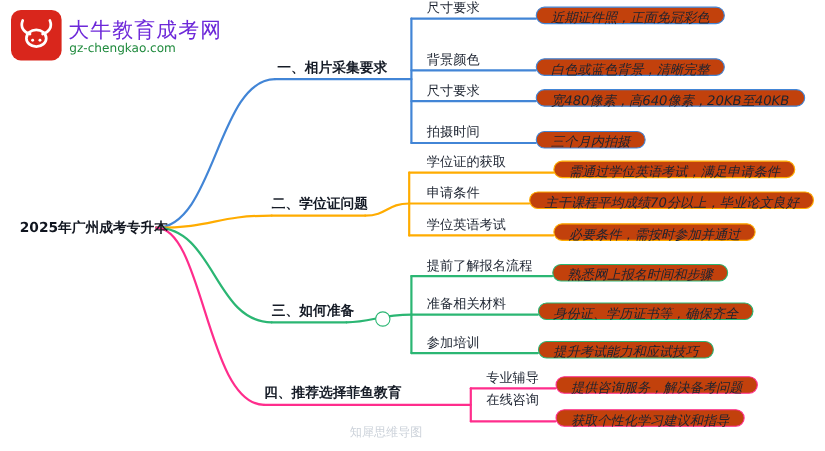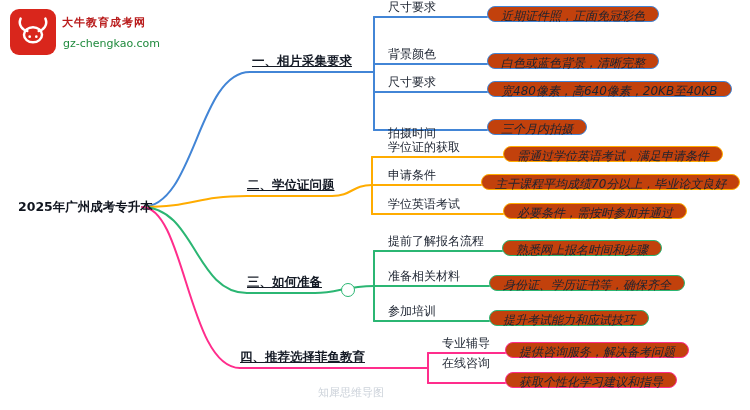--- a/index.html
+++ b/index.html
@@ -6,29 +6,29 @@
   html,body { width:750px; height:410px; }
   body {
     position:relative; background:#ffffff; overflow:hidden;
     font-family:"DejaVu Sans","Liberation Sans",sans-serif;
   }
   svg.wires { position:absolute; left:0; top:0; width:750px; height:410px; }
   svg.wires path { fill:none; stroke-width:2; stroke-linecap:round; stroke-linejoin:round; }
 
   .logo-icon { position:absolute; left:10px; top:9px; width:46px; height:46px;
     background:#d9261c; border-radius:9px; display:flex; align-items:center; justify-content:center; }
-  .logo-brand { position:absolute; left:62px; top:15px; font-size:11px; font-weight:bold;
-    color:#b91c1c; letter-spacing:1px; white-space:nowrap; }
+  .logo-brand { position:absolute; left:62px; top:15px; font-size:19px; font-weight:normal;
+    color:#6d28d9; letter-spacing:1px; white-space:nowrap; }
   .logo-domain { position:absolute; left:63px; top:37px; font-size:11px; color:#1f8a3d; white-space:nowrap; }
 
   .root-label { position:absolute; left:18px; top:199px; font-size:12.5px; font-weight:bold;
     color:#10151f; white-space:nowrap; }
 
   .branch-label { position:absolute; font-size:12.5px; font-weight:bold; color:#151b26;
-    height:17px; line-height:16px; white-space:nowrap;text-decoration:underline; }
+    height:17px; line-height:16px; white-space:nowrap; }
   .child-label { position:absolute; font-size:12px; color:#1c2330;
     height:16px; line-height:15px; white-space:nowrap; }
   .node-box { position:absolute; height:16px; line-height:19px; padding:0 13px;
     font-size:12px; color:#1c2330; background:#c2410c; border-radius:11px;
     border:1.6px solid #999; white-space:nowrap;font-style:italic; }
   .c-blue   { border-color:#4285d6; }
   .c-yellow { border-color:#ffac00; }
   .c-green  { border-color:#2bb673; }
   .c-pink   { border-color:#ff2d8c; }
 
@@ -94,21 +94,21 @@
 
 <div class="root-label">2025年广州成考专升本</div>
 
 <div class="branch-label" style="left:252px; top:53px;">一、相片采集要求</div>
 <div class="child-label" style="left:388px; top:0px;">尺寸要求</div>
 <div class="node-box c-blue" style="left:487px; top:6px;">近期证件照，正面免冠彩色</div>
 <div class="child-label" style="left:388px; top:47px;">背景颜色</div>
 <div class="node-box c-blue" style="left:487px; top:53px;text-align:right;">白色或蓝色背景，清晰完整</div>
 <div class="child-label" style="left:388px; top:75px;font-family:Liberation Serif, serif;">尺寸要求</div>
 <div class="node-box c-blue" style="left:487px; top:81px;">宽480像素，高640像素，20KB至40KB</div>
-<div class="child-label" style="left:388px; top:113px;margin-top:13px;">拍摄时间</div>
+<div class="child-label" style="left:388px; top:113px;">拍摄时间</div>
 <div class="node-box c-blue" style="left:487px; top:119px;">三个月内拍摄</div>
 
 <div class="branch-label" style="left:247px; top:177px;">二、学位证问题</div>
 <div class="child-label" style="left:388px; top:140px;">学位证的获取</div>
 <div class="node-box c-yellow" style="left:503px; top:146px;">需通过学位英语考试，满足申请条件</div>
 <div class="child-label" style="left:388px; top:168px;">申请条件</div>
 <div class="node-box c-yellow" style="left:481px; top:174px;">主干课程平均成绩70分以上，毕业论文良好</div>
 <div class="child-label" style="left:388px; top:197px;">学位英语考试</div>
 <div class="node-box c-yellow" style="left:503px; top:203px;">必要条件，需按时参加并通过</div>
 

